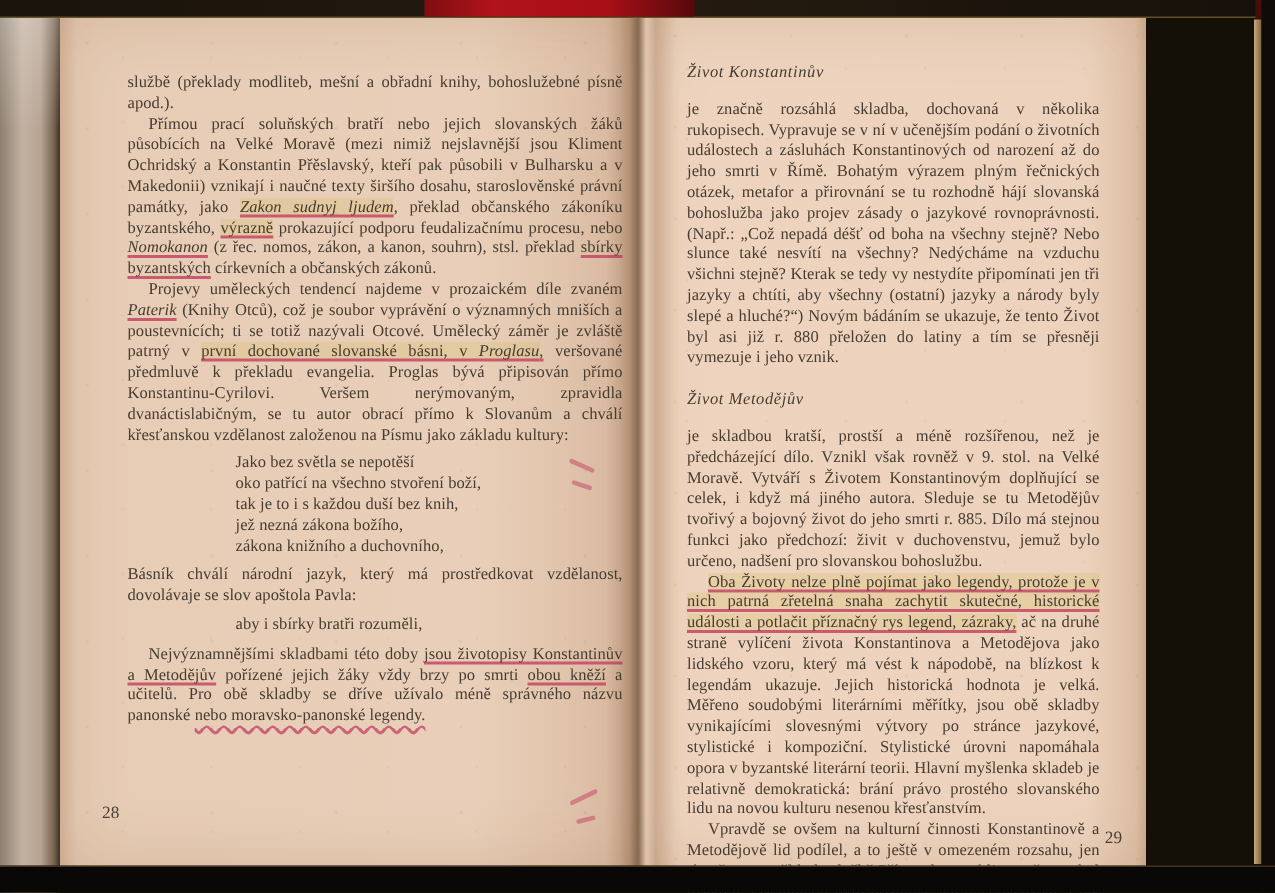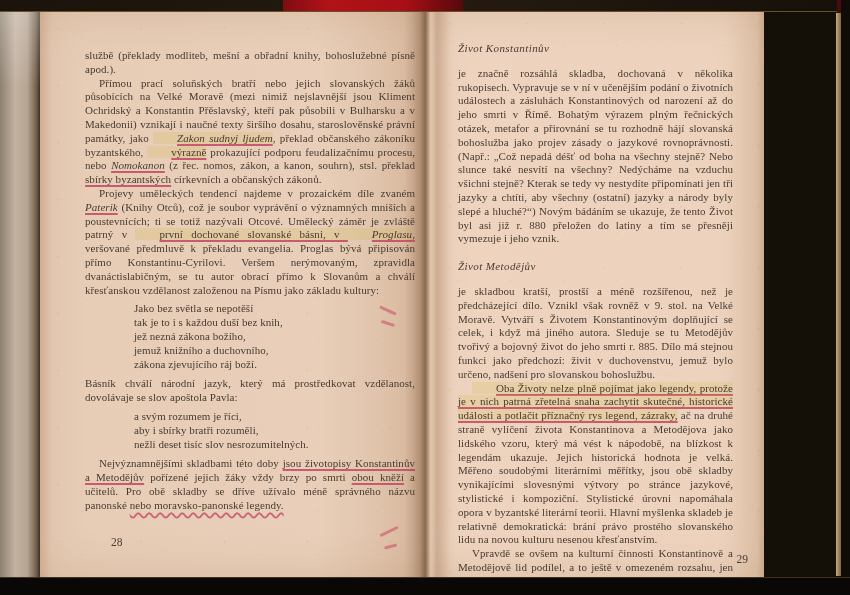--- a/index.html
+++ b/index.html
@@ -51,26 +51,26 @@
     text-decoration-skip-ink:none;
   }
   .ulw{
     text-decoration-line:underline;
     text-decoration-style:wavy;
     text-decoration-color:rgba(197,74,103,.8);
     text-decoration-thickness:1.6px;
     text-underline-offset:2.6px;
     text-decoration-skip-ink:none;
   }
-  .hl{background:rgba(211,188,84,.24);padding-left:24px;}
-  .poem{margin:5px 0 6px 49px;text-align:left;}
+  .hl{background:rgba(211,188,84,.24);}
+  .poem{margin:5px 0 6px 72px;text-align:left;}
   .poem-line{white-space:nowrap;}
   .section-heading{font-style:italic;margin:14px 0 11px;letter-spacing:.4px;}
   .page-text .section-heading:first-child{margin-top:2px;}
-  .page-number{position:absolute;font-size:11.5px;color:#4a4034;margin-left:43px;}
+  .page-number{position:absolute;font-size:11.5px;color:#4a4034;}
   .pn-left{left:28px;bottom:30px;}
   .pn-right{right:16px;bottom:13px;}
 
   
   .left-cover{
     position:absolute;left:0;top:4px;bottom:0;width:40px;
     background:
       linear-gradient(180deg,rgba(255,255,255,.28) 0,rgba(255,255,255,0) 14%),
       linear-gradient(90deg,#8d8071 0,#c3b2a1 38%,#b7a493 68%,#74634f 90%,#3d3124 100%);
   }
@@ -126,30 +126,28 @@
 
   <div class="left-cover"></div>
 
   <div class="page page-left">
     <div class="page-text">
         <p class="para"><span>službě (překlady modliteb, mešní a obřadní knihy, bohoslužebné písně apod.).</span></p>
         <p class="para indent"><span>Přímou prací soluňských bratří nebo jejich slovanských žáků působících na Velké Moravě (mezi nimiž nejslavnější jsou Kliment Ochridský a Konstantin Přěslavský, kteří pak působili v Bulharsku a v Makedonii) vznikají i naučné texty širšího dosahu, staroslověnské právní památky, jako </span><span class="it ul hl">Zakon sudnyj ljudem</span><span>, překlad občanského zákoníku byzantského, </span><span class="ul hl">výrazně</span><span> prokazující podporu feudalizačnímu procesu, nebo </span><span class="it ul">Nomokanon</span><span> (z řec. nomos, zákon, a kanon, souhrn), stsl. překlad </span><span class="ul">sbírky byzantských</span><span> církevních a občanských zákonů.</span></p>
         <p class="para indent"><span>Projevy uměleckých tendencí najdeme v prozaickém díle zvaném </span><span class="it ul">Paterik</span><span> (Knihy Otců), což je soubor vyprávění o významných mniších a poustevnících; ti se totiž nazývali Otcové. Umělecký záměr je zvláště patrný v </span><span class="ul hl">první dochované slovanské básni, v </span><span class="it ul hl">Proglasu</span><span class="ul">,</span><span> veršované předmluvě k překladu evangelia. Proglas bývá připisován přímo Konstantinu-Cyrilovi. Veršem nerýmovaným, zpravidla dvanáctislabičným, se tu autor obrací přímo k Slovanům a chválí křesťanskou vzdělanost založenou na Písmu jako základu kultury:</span></p>
         <div class="poem">
           <div class="poem-line">Jako bez světla se nepotěší</div>
+          <div class="poem-line">oko patřící na všechno stvoření boží,</div>
           <div class="poem-line">tak je to i s každou duší bez knih,</div>
           <div class="poem-line">jež nezná zákona božího,</div>
-          <div class="poem-line">jemuž knižního a duchovního,</div>
-          <div class="poem-line">zákona zjevujícího ráj boží.</div>
+          <div class="poem-line">zákona knižního a duchovního,</div>
         </div>
         <p class="para"><span>Básník chválí národní jazyk, který má prostředkovat vzdělanost, dovolávaje se slov apoštola Pavla:</span></p>
         <div class="poem">
-          <div class="poem-line">a svým rozumem je říci,</div>
           <div class="poem-line">aby i sbírky bratři rozuměli,</div>
-          <div class="poem-line">nežli deset tisíc slov nesrozumitelných.</div>
         </div>
         <p class="para indent"><span>Nejvýznamnějšími skladbami této doby </span><span class="ul">jsou životopisy Konstantinův</span><span> </span><span class="ul">a Metodějův</span><span> pořízené jejich žáky vždy brzy po smrti </span><span class="ul">obou kněží</span><span> a učitelů. Pro obě skladby se dříve užívalo méně správného názvu panonské </span><span class="ulw">nebo moravsko-panonské legendy.</span></p>
       </div>
     <div class="page-number pn-left">28</div>
   </div>
 
   <div class="page page-right">
     <div class="page-text">
         <div class="section-heading">Život Konstantinův</div>
         <p class="para"><span>je značně rozsáhlá skladba, dochovaná v několika rukopisech. Vypravuje se v ní v učenějším podání o životních událostech a zásluhách Konstantinových od narození až do jeho smrti v Římě. Bohatým výrazem plným řečnických otázek, metafor a přirovnání se tu rozhodně hájí slovanská bohoslužba jako projev zásady o jazykové rovnoprávnosti. (Např.: „Což nepadá déšť od boha na všechny stejně? Nebo slunce také nesvítí na všechny? Nedýcháme na vzduchu všichni stejně? Kterak se tedy vy nestydíte připomínati jen tři jazyky a chtíti, aby všechny (ostatní) jazyky a národy byly slepé a hluché?“) Novým bádáním se ukazuje, že tento Život byl asi již r. 880 přeložen do latiny a tím se přesněji vymezuje i jeho vznik.</span></p>

